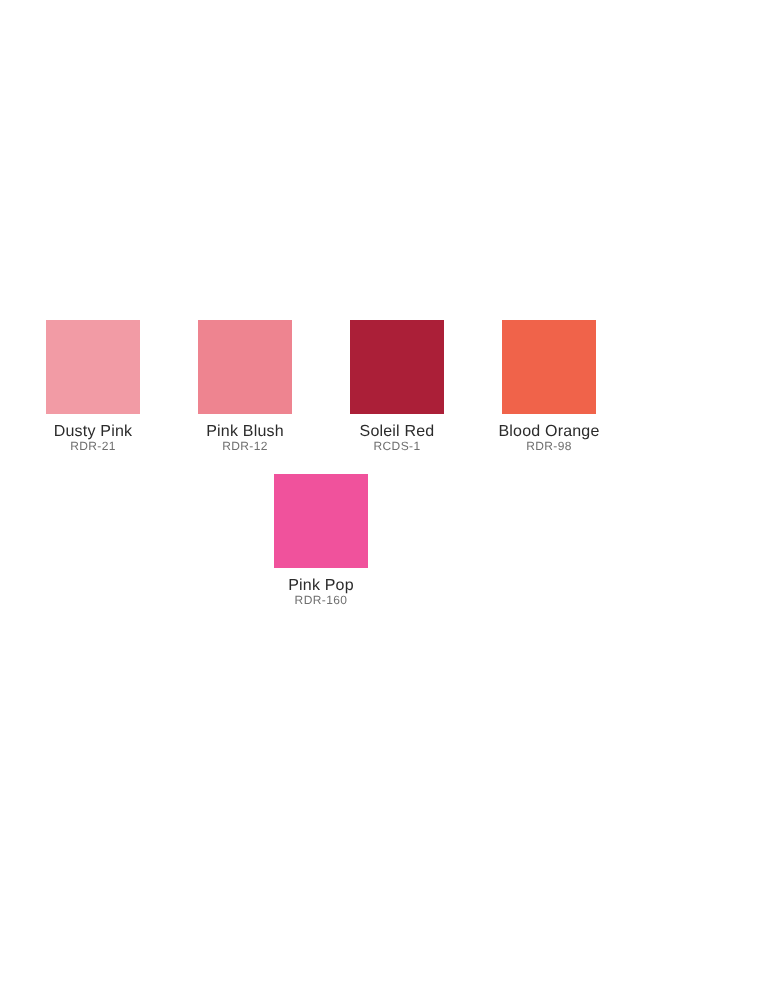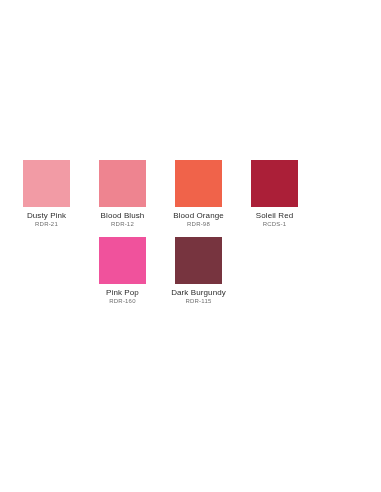--- a/index.html
+++ b/index.html
@@ -73,49 +73,44 @@
   <div class="swatch-row">
 
     <div class="swatch-cell">
       <span class="swatch-chip" style="background-color:#f29ba5;"></span>
       <span class="swatch-name">Dusty Pink</span>
       <span class="swatch-code">RDR-21</span>
     </div>
 
     <div class="swatch-cell">
       <span class="swatch-chip" style="background-color:#ee8490;"></span>
-      <span class="swatch-name">Blood Blush</span>
+      <span class="swatch-name">Pink Blush</span>
       <span class="swatch-code">RDR-12</span>
+    </div>
+
+    <div class="swatch-cell">
+      <span class="swatch-chip" style="background-color:#ab1f38;"></span>
+      <span class="swatch-name">Soleil Red</span>
+      <span class="swatch-code">RCDS-1</span>
     </div>
 
     <div class="swatch-cell">
       <span class="swatch-chip" style="background-color:#f0634a;"></span>
       <span class="swatch-name">Blood Orange</span>
       <span class="swatch-code">RDR-98</span>
-    </div>
-
-    <div class="swatch-cell">
-      <span class="swatch-chip" style="background-color:#ab1f38;"></span>
-      <span class="swatch-name">Soleil Red</span>
-      <span class="swatch-code">RCDS-1</span>
     </div>
 
   </div>
 
   <div class="swatch-row">
 
     <div class="swatch-cell">
       <span class="swatch-chip" style="background-color:#f0529c;"></span>
       <span class="swatch-name">Pink Pop</span>
       <span class="swatch-code">RDR-160</span>
     </div>
 
 
 
-    <div class="swatch-cell">
-      <span class="swatch-chip" style="background-color:#77343f;"></span>
-      <span class="swatch-name">Dark Burgundy</span>
-      <span class="swatch-code">RDR-115</span>
-    </div>
 
   </div>
 
 </div>
 
 </body></html>

